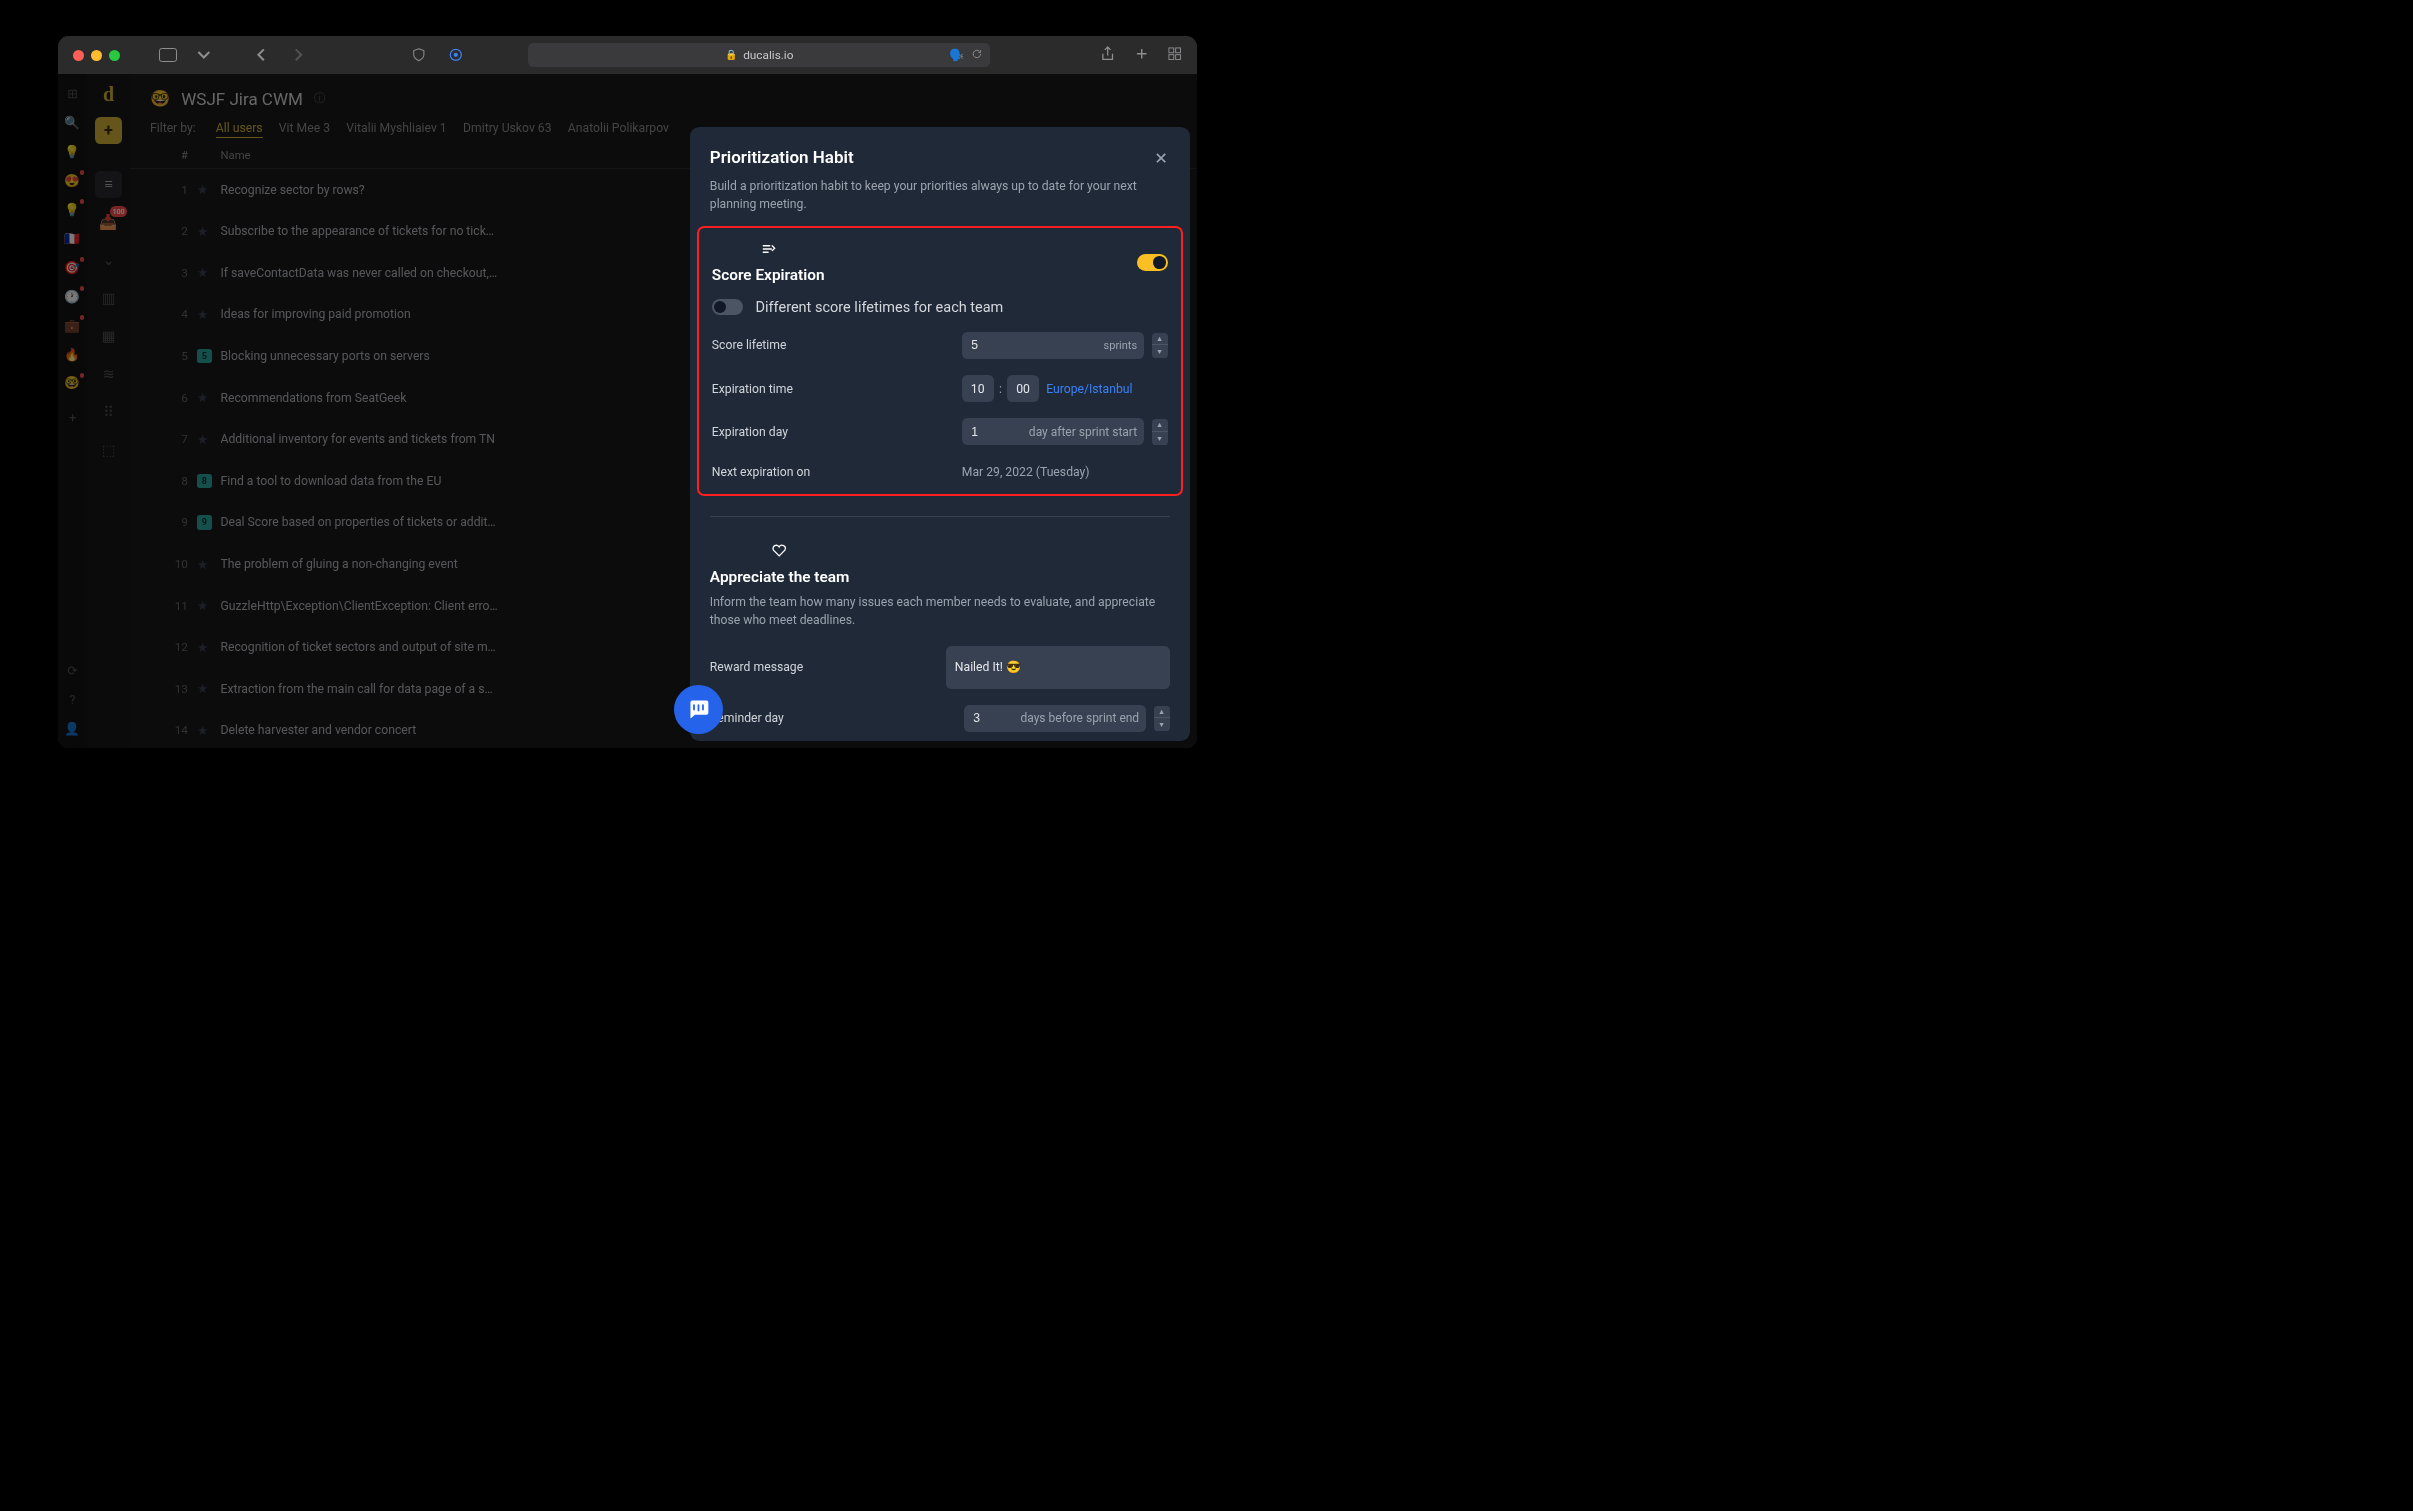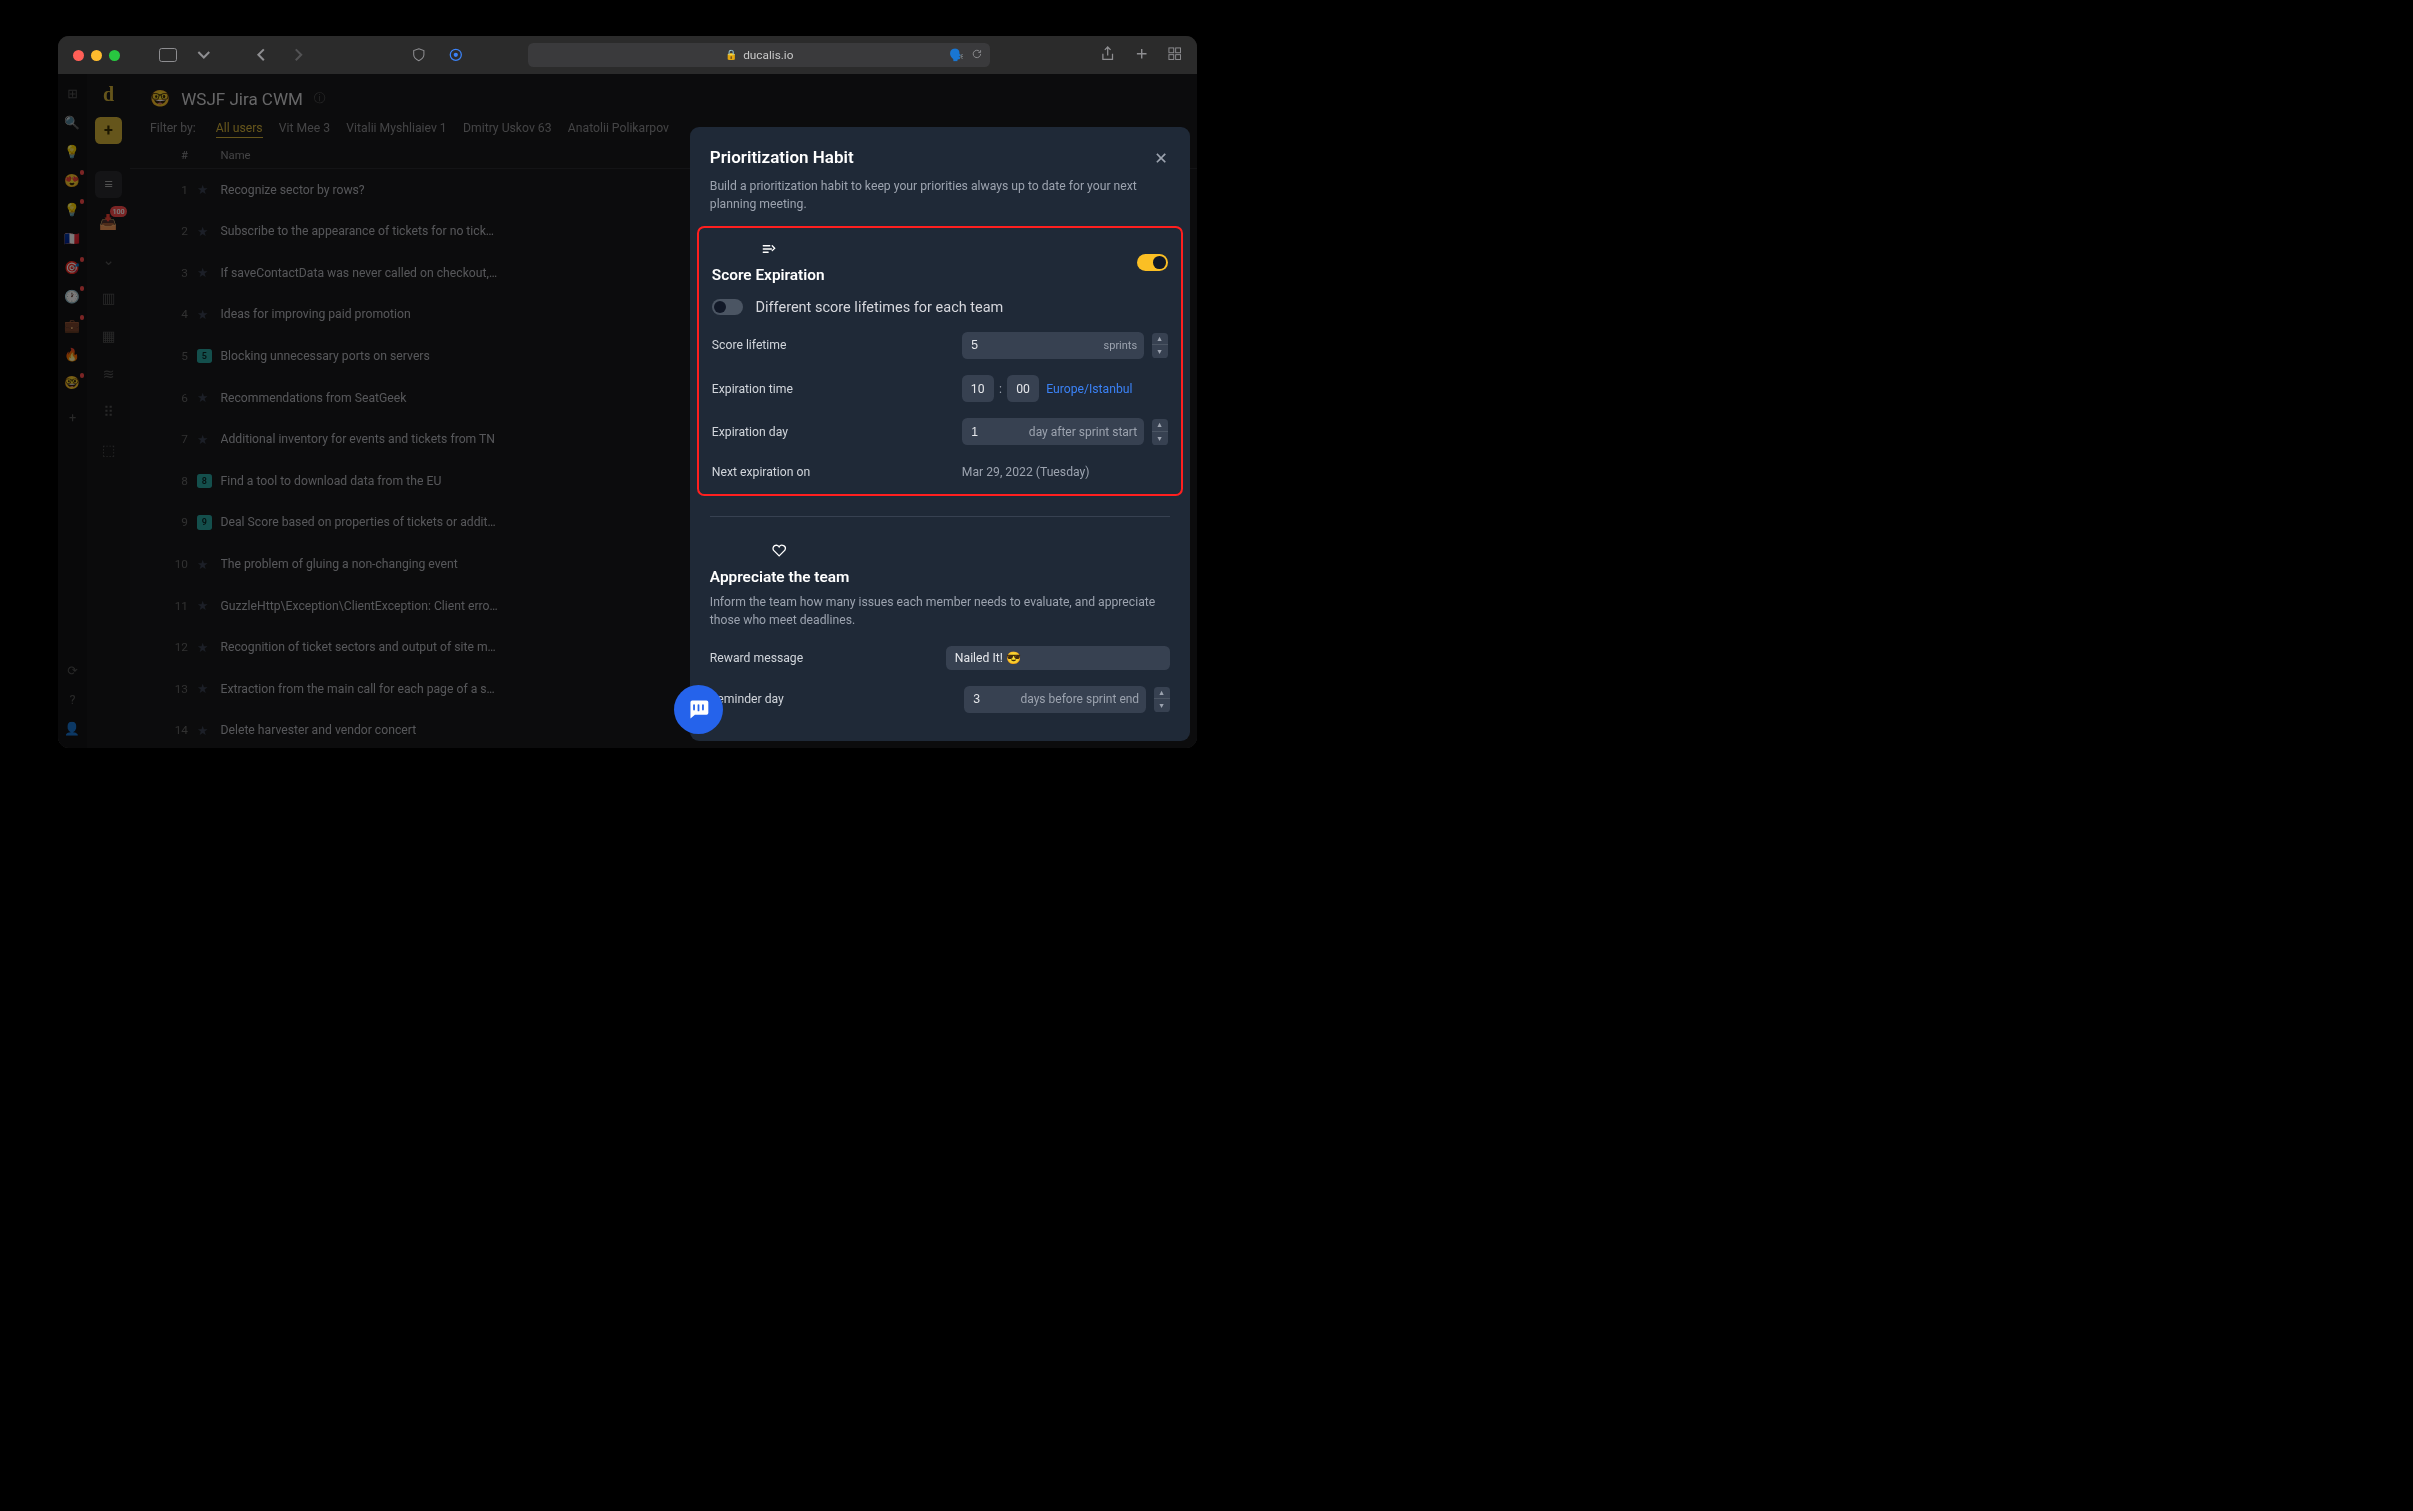--- a/index.html
+++ b/index.html
@@ -120,21 +120,21 @@
 .stepper button{background:transparent;border:none;color:#9ca3af;width:16.3px;height:12.7px;font-size:7.2px;padding:0;cursor:pointer;line-height:1;}
 .stepper button:first-child{border-bottom:0.9px solid #4b5563;}
 
 .time-group{display:flex;align-items:center;gap:5.4px;}
 .time-box{background:var(--input-bg);border-radius:5.4px;height:27px;padding:0 9px;display:flex;align-items:center;font-size:12.2px;color:#e5e7eb;}
 .colon{color:#9ca3af;}
 .tz{color:var(--link-blue);font-size:12.2px;cursor:pointer;}
 
 .readonly{color:#9ca3af;}
 
-.full-input{background:var(--input-bg);border-radius:5.4px;height:24px;width:206px;padding:0 9px;display:flex;align-items:center;color:#e5e7eb;font-size:12.2px;}
+.full-input{background:var(--input-bg);border-radius:5.4px;height:43px;width:206px;padding:0 9px;display:flex;align-items:center;color:#e5e7eb;font-size:12.2px;}
 
 .divider{height:0.9px;background:var(--panel-divider);margin:20px 0 0;}
 
 </style>
 </head>
 <body>
 
 <div class="stage">
   <div class="window">
 
@@ -381,21 +381,21 @@
               <div class="col-name">Recognition of ticket sectors and output of site m…</div>
               <div class="col-type">Epic</div>
               <div class="col-status">To Do</div>
               <div class="col-so"><svg class="sort-ic" viewBox="0 0 12 10">
                   <path d="M2 8h8M3 5h6M4 2h4" stroke="#555" stroke-width="1.3"></path>
                 </svg></div>
             </div>
             <div class="row">
               <div class="col-num">13</div>
               <div class="col-star"><span class="star">★</span></div>
-              <div class="col-name">Extraction from the main call for each page of a s…</div>
+              <div class="col-name">Extraction from the main call for data page of a s…</div>
               <div class="col-type">Task</div>
               <div class="col-status">In Progress</div>
               <div class="col-so"><svg class="sort-ic" viewBox="0 0 12 10">
                   <path d="M2 8h8M3 5h6M4 2h4" stroke="#555" stroke-width="1.3"></path>
                 </svg></div>
             </div>
             <div class="row">
               <div class="col-num">14</div>
               <div class="col-star"><span class="star">★</span></div>
               <div class="col-name">Delete harvester and vendor concert</div>

